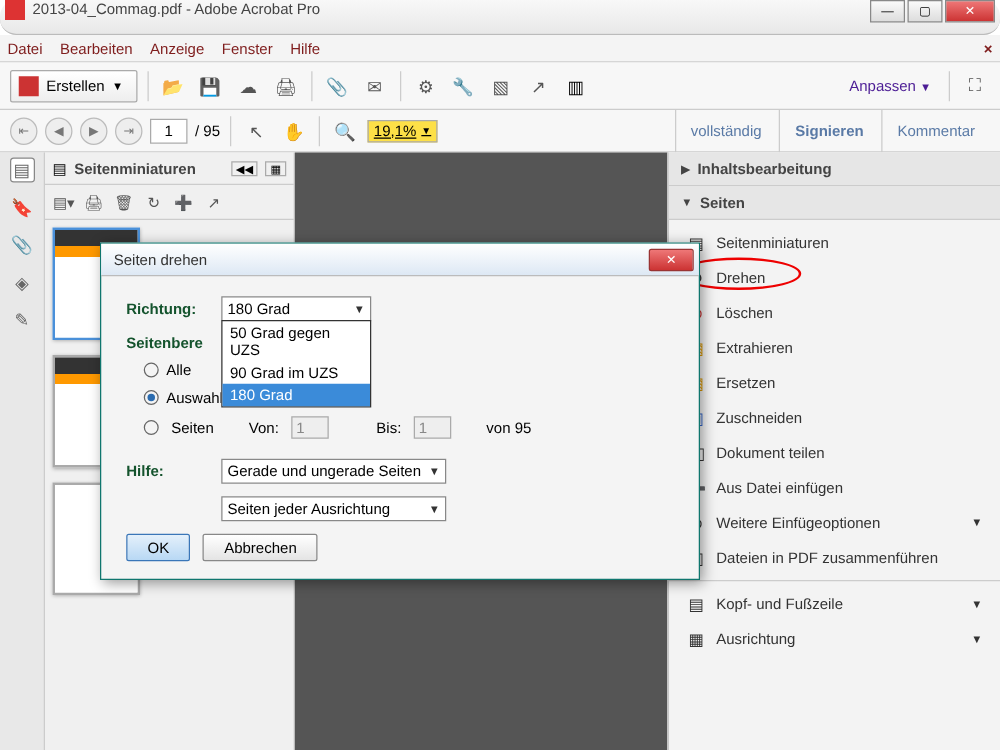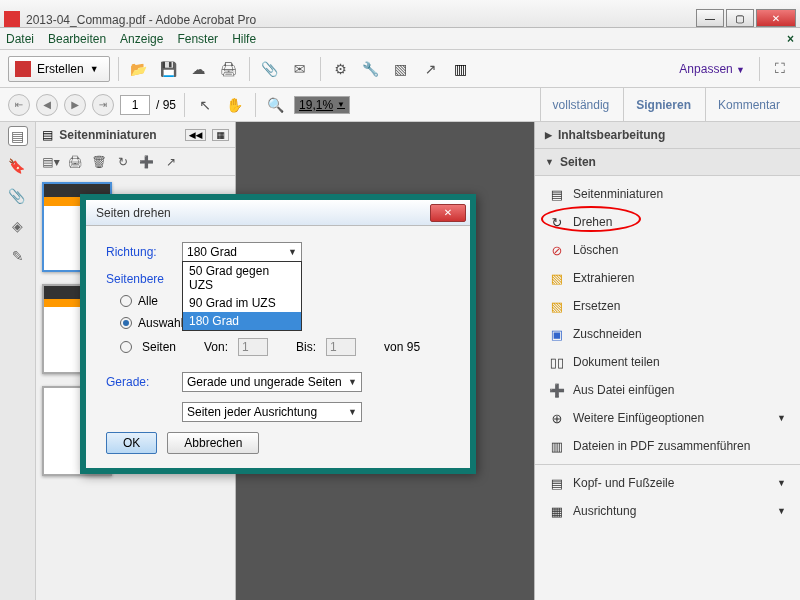--- a/index.html
+++ b/index.html
@@ -1,44 +1,44 @@
 <!DOCTYPE html>
 <html><head>
 <meta charset="utf-8">
 <style>
 * { box-sizing: border-box; margin: 0; padding: 0; font-family: "Segoe UI", Tahoma, sans-serif; font-size: 12px; }
 body { background: #fff; width: 800px; height: 600px; overflow: hidden; position: relative; }
 
 
-.titlebar { height: 28px; background: linear-gradient(#f8f8f8,#e8e8e8); border-bottom: 1px solid #bbb; display: flex; align-items: flex-end; padding: 0 4px; }
+.titlebar { height: 28px; background: linear-gradient(#f8f8f8,#e8e8e8); border-bottom: 1px solid #bbb; display: flex; align-items: flex-start; padding: 0 4px; border-radius: 13px; }
 .titlebar .app-icon { width: 16px; height: 16px; background: #d33; margin-right: 6px; }
 .titlebar .title { flex: 1; color: #444; }
 .win-btns { display: flex; gap: 2px; }
 .win-btn { width: 28px; height: 18px; border: 1px solid #888; background: linear-gradient(#fafafa,#ddd); display: flex; align-items: center; justify-content: center; font-size: 10px; cursor: pointer; }
 .win-btn.close { background: linear-gradient(#e77,#c33); color: #fff; width: 40px; }
 
 
 .menubar { height: 22px; border-bottom: 1px solid #ccc; display: flex; align-items: center; padding: 0 6px; gap: 14px; background: #f4f4f4; }
-.menubar span { cursor: pointer; color: #14532d; }
+.menubar span { cursor: pointer; color: #7f1d1d; }
 .menubar .x { margin-left: auto; font-weight: bold; }
 
 
 .toolbar1 { height: 38px; border-bottom: 1px solid #ccc; display: flex; align-items: center; padding: 0 8px; gap: 6px; background: #f7f7f7; }
 .btn-erstellen { border: 1px solid #aaa; border-radius: 2px; padding: 4px 10px 4px 6px; display: flex; align-items: center; gap: 6px; background: linear-gradient(#fff,#eee); cursor: pointer; }
 .btn-erstellen .pdf-ic { width: 16px; height: 16px; background: #c33; }
 .tool-icon { width: 24px; height: 24px; display: flex; align-items: center; justify-content: center; cursor: pointer; color: #555; font-size: 14px; }
 .tool-icon.folder { color: #d8a826; }
 .tool-sep { width: 1px; height: 24px; background: #ccc; margin: 0 2px; }
 .anpassen { margin-left: auto; cursor: pointer; color: #4c1d95; padding: 0 6px; }
 
 
 .toolbar2 { height: 34px; border-bottom: 1px solid #ccc; display: flex; align-items: center; padding: 0 8px; gap: 6px; background: #f7f7f7; }
 .nav-btn { width: 22px; height: 22px; border: 1px solid #bbb; border-radius: 11px; background: #eee; display: flex; align-items: center; justify-content: center; font-size: 10px; cursor: pointer; color: #777; }
 .page-input { width: 30px; height: 20px; border: 1px solid #aaa; text-align: center; }
-.zoom-box { border: 1px solid #aaa; padding: 1px 4px; background: #737373; display: flex; align-items: center; gap: 4px; text-decoration: underline; }
+.zoom-box { border: 1px solid #aaa; padding: 1px 4px; background: #fde047; display: flex; align-items: center; gap: 4px; text-decoration: underline; }
 .right-links { margin-left: auto; display: flex; gap: 2px; }
 .right-links a { padding: 0 12px; color: #5a7aa6; cursor: pointer; border-left: 1px solid #ccc; line-height: 34px; }
 .right-links a.sign { font-weight: bold; }
 
 
 .main { display: flex; height: calc(600px - 28px - 22px - 38px - 34px); }
 .left-rail { width: 36px; background: #e8e8e8; border-right: 1px solid #ccc; display: flex; flex-direction: column; align-items: center; padding-top: 4px; gap: 10px; }
 .rail-ic { width: 20px; height: 20px; cursor: pointer; display: flex; align-items: center; justify-content: center; color: #666; font-size: 14px; }
 .rail-ic.active { border: 1px solid #888; background: #fff; border-radius: 3px; }
 
@@ -59,27 +59,27 @@
 .right-panel { width: 266px; background: #f3f3f3; border-left: 1px solid #bbb; display: flex; flex-direction: column; }
 .panel-section { border-bottom: 1px solid #ccc; padding: 6px 10px; background: #e6e6e6; font-weight: bold; color: #444; cursor: pointer; display: flex; align-items: center; gap: 6px; }
 .panel-section .arrow { font-size: 9px; }
 .panel-items { padding: 4px 0; }
 .panel-item { display: flex; align-items: center; gap: 8px; padding: 6px 14px; cursor: pointer; color: #333; position: relative; }
 .panel-item .pic { width: 16px; height: 16px; display: flex; align-items: center; justify-content: center; font-size: 13px; }
 .highlight-oval { position: absolute; border: 2px solid #e00; border-radius: 50%; width: 100px; height: 26px; left: 6px; top: -2px; pointer-events: none; }
 
 
 .dialog-mask { position: absolute; inset: 0; pointer-events: none; }
-.dialog { position: absolute; left: 80px; top: 194px; width: 396px; background: #f4f4f4; border: 6px solid #0f766e; box-shadow: 2px 2px 10px rgba(0,0,0,.4); pointer-events: auto; }
+.dialog { position: absolute; left: 80px; top: 194px; width: 480px; background: #f4f4f4; border: 1px solid #0f766e; box-shadow: 2px 2px 10px rgba(0,0,0,.4); pointer-events: auto; }
 .dlg-title { height: 26px; background: linear-gradient(#fff,#dde8f4); display: flex; align-items: center; padding: 0 4px 0 10px; border-bottom: 1px solid #bbb; }
 .dlg-title span { flex: 1; color: #333; }
 .dlg-close { width: 36px; height: 18px; background: linear-gradient(#e77,#c33); color: #fff; border: 1px solid #933; border-radius: 2px; display: flex; align-items: center; justify-content: center; font-size: 10px; cursor: pointer; }
 .dlg-body { padding: 16px 20px 14px; }
 .row { display: flex; align-items: center; margin-bottom: 10px; }
-.row .lbl { width: 76px; color: #1d4ed8; }
+.row .lbl { width: 76px; color: #14532d; font-weight: bold; }
 .combo { border: 1px solid #888; background: #fff; padding: 2px 4px; display: flex; align-items: center; min-width: 120px; position: relative; }
 .combo .arrow { margin-left: auto; font-size: 9px; color: #333; }
 .dropdown-list { position: absolute; top: 100%; left: -1px; right: -1px; background: #fff; border: 1px solid #333; z-index: 10; }
 .dropdown-list div { padding: 2px 6px; cursor: pointer; }
 .dropdown-list div.sel { background: #3b8bd9; color: #fff; }
 .radio-row { display: flex; align-items: center; gap: 6px; margin-top: 8px; }
 .radio { width: 12px; height: 12px; border: 1px solid #666; border-radius: 50%; display: inline-flex; align-items: center; justify-content: center; }
 .radio.checked::after { content: ""; width: 6px; height: 6px; background: #2b6cb0; border-radius: 50%; }
 .txt-input { border: 1px solid #aaa; background: #eee; color: #888; height: 18px; width: 30px; padding: 0 3px; }
 .dlg-buttons { display: flex; gap: 10px; }
@@ -292,28 +292,28 @@
         </div>
         <div class="radio-row">
           <span class="radio checked"></span>
           <span>Auswahl</span>
         </div>
         <div class="radio-row" style="gap:10px">
           <span class="radio"></span>
           <span>Seiten</span>
           <span style="margin-left:18px">Von:</span>
           <input class="txt-input" value="1" style="">
-          <span style="margin-left:18px">Bis:</span>
+          <span style="margin-left:28px">Bis:</span>
           <input class="txt-input" value="1" style="">
           <span style="margin-left:18px">von 95</span>
         </div>
       </div>
 
       <div class="row" style="margin-top:16px">
-        <span class="lbl">Gerade:</span>
+        <span class="lbl">Hilfe:</span>
         <div class="combo" style="min-width:180px">
           <span>Gerade und ungerade Seiten</span>
           <span class="arrow">▼</span>
         </div>
       </div>
       <div class="row">
         <span class="lbl"></span>
         <div class="combo" style="min-width:180px">
           <span>Seiten jeder Ausrichtung</span>
           <span class="arrow">▼</span>

